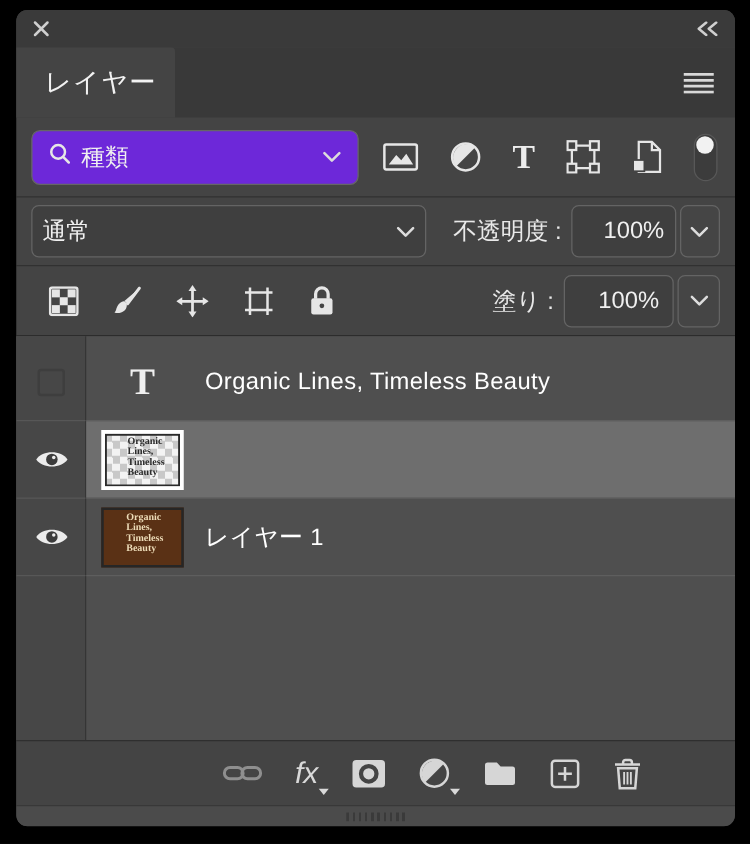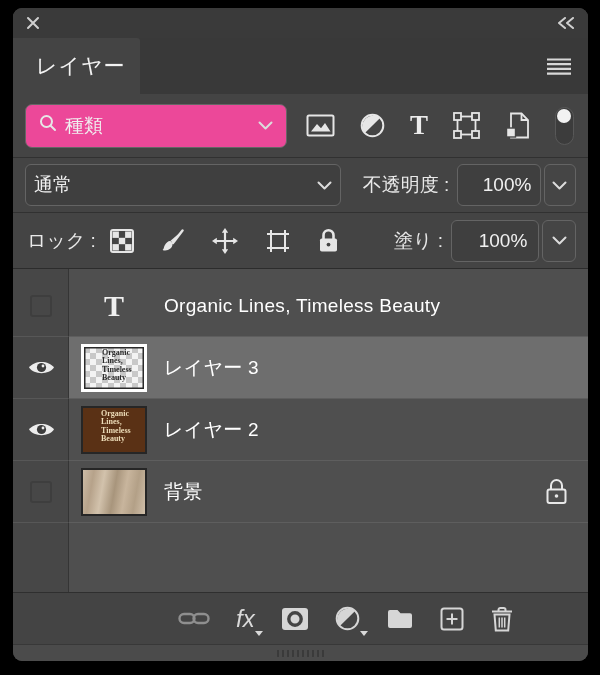--- a/index.html
+++ b/index.html
@@ -16,21 +16,21 @@
 
   
   .tabbar { flex:none; height:56px; background:#393939; display:flex; align-items:stretch; }
   .tab { width:127px; background:#444; border-radius:0 3px 0 0; display:flex;
     align-items:center; padding-left:23px; font-size:21px; color:#f2f2f2; letter-spacing:1px; }
   .panel-menu { margin-left:auto; margin-right:16px; align-self:center; display:flex; }
 
   
   .filter-row { flex:none; height:64px; display:flex; align-items:center;
     padding:0 10px 0 12px; border-bottom:1px solid rgba(0,0,0,.28); }
-  .search-select { width:262px; height:44px; background:#ec4899; border:1.5px solid #666;
+  .search-select { width:262px; height:44px; background:#6d28d9; border:1.5px solid #666;
     border-radius:7px; display:flex; align-items:center; gap:8px; padding:0 13px;
     font-size:19px; color:#f0f0f0; }
   .search-select .chev { margin-left:auto; display:flex; }
   .filter-icons { flex:1; display:flex; align-items:center; justify-content:space-between;
     padding:0 4px 0 19px; }
   .type-glyph { font-family:"Liberation Serif", serif; font-size:27px; font-weight:700;
     color:#ececec; line-height:1; }
   .toggle { position:relative; width:19px; height:38px; border-radius:10px;
     background:#3c3c3c; border:1px solid #585858; }
   .toggle .knob { position:absolute; left:1px; top:1px; width:14px; height:14px;
@@ -199,21 +199,20 @@
       <span>100%</span>
     </div>
     <div class="chev-box">
       <svg width="15" height="9" viewBox="0 0 15 9" fill="none" stroke="#dcdcdc" stroke-width="2" stroke-linecap="round" stroke-linejoin="round">
           <path d="M1.5 1.5 L7.5 7.5 L13.5 1.5"></path>
         </svg>
     </div>
   </div>
 
   <div class="lock-row">
-    <span class="num-label" style="margin-left:2px;">ロック :</span>
     <div class="lock-icons">
       <span class="tool">
         <svg width="24" height="24" viewBox="0 0 24 24">
             <rect x="1" y="1" width="22" height="22" rx="2" fill="none" stroke="#e6e6e6" stroke-width="2"></rect>
             <rect x="2.5" y="2.5" width="6.4" height="6.4" fill="#e6e6e6"></rect>
             <rect x="15.1" y="2.5" width="6.4" height="6.4" fill="#e6e6e6"></rect>
             <rect x="8.8" y="8.8" width="6.4" height="6.4" fill="#e6e6e6"></rect>
             <rect x="2.5" y="15.1" width="6.4" height="6.4" fill="#e6e6e6"></rect>
             <rect x="15.1" y="15.1" width="6.4" height="6.4" fill="#e6e6e6"></rect>
           </svg>
@@ -281,58 +280,41 @@
             <path d="M1 8.5 C6 1 21 1 26 8.5 C21 16 6 16 1 8.5 Z" fill="#ececec"></path>
             <circle cx="13.5" cy="8.5" r="4.6" fill="#3c3c3c"></circle>
             <circle cx="15" cy="7" r="1.4" fill="#ececec"></circle>
           </svg>
       </div>
       <div class="row-main">
         <div class="thumb thumb-checker thumb-serif">Organic
 Lines,
 Timeless
 Beauty</div>
-        <span class="layer-name">レイヤー 3</span>
       </div>
     </div>
 
     <div class="layer-row">
       <div class="eye-cell">
         <svg width="27" height="17" viewBox="0 0 27 17">
             <path d="M1 8.5 C6 1 21 1 26 8.5 C21 16 6 16 1 8.5 Z" fill="#ececec"></path>
             <circle cx="13.5" cy="8.5" r="4.6" fill="#3c3c3c"></circle>
             <circle cx="15" cy="7" r="1.4" fill="#ececec"></circle>
           </svg>
       </div>
       <div class="row-main">
         <div class="thumb thumb-brown-text thumb-serif">Organic
 Lines,
 Timeless
 Beauty</div>
-        <span class="layer-name">レイヤー 2</span>
-      </div>
-    </div>
-
-
-    <div class="layer-row">
-      <div class="eye-cell">
-        <span class="hidden-box"></span>
-      </div>
-      <div class="row-main">
-        <div class="thumb thumb-texture"></div>
-        <span class="layer-name">背景</span>
-        <span class="row-lock">
-          <svg width="23" height="27" viewBox="0 0 23 27" fill="none" stroke="#e8e8e8" stroke-width="2">
-              <path d="M6 11.5 V7.5 a5.5 5.5 0 0 1 11 0 V11.5"></path>
-              <rect x="2.5" y="11.5" width="18" height="13.5" rx="2"></rect>
-              <circle cx="11.5" cy="18" r="1.8" fill="#e8e8e8" stroke="none"></circle>
-            </svg>
-        </span>
-      </div>
-    </div>
+        <span class="layer-name">レイヤー 1</span>
+      </div>
+    </div>
+
+
   </div>
 
   <div class="bottom-bar">
     <span class="tool dim">
       <svg width="32" height="17" viewBox="0 0 32 17" fill="none" stroke="currentColor" stroke-width="2.4">
           <rect x="1.5" y="4" width="15" height="9" rx="4.5"></rect>
           <rect x="15.5" y="4" width="15" height="9" rx="4.5"></rect>
         </svg>
     </span>
     <span class="tool">

